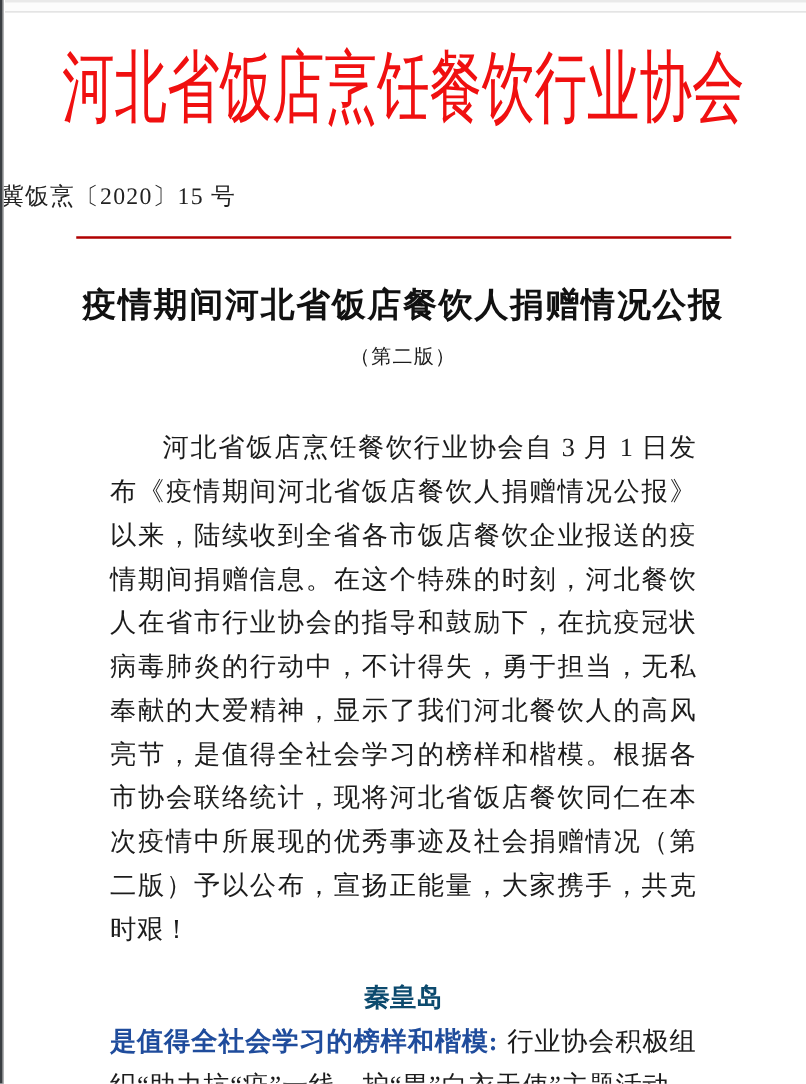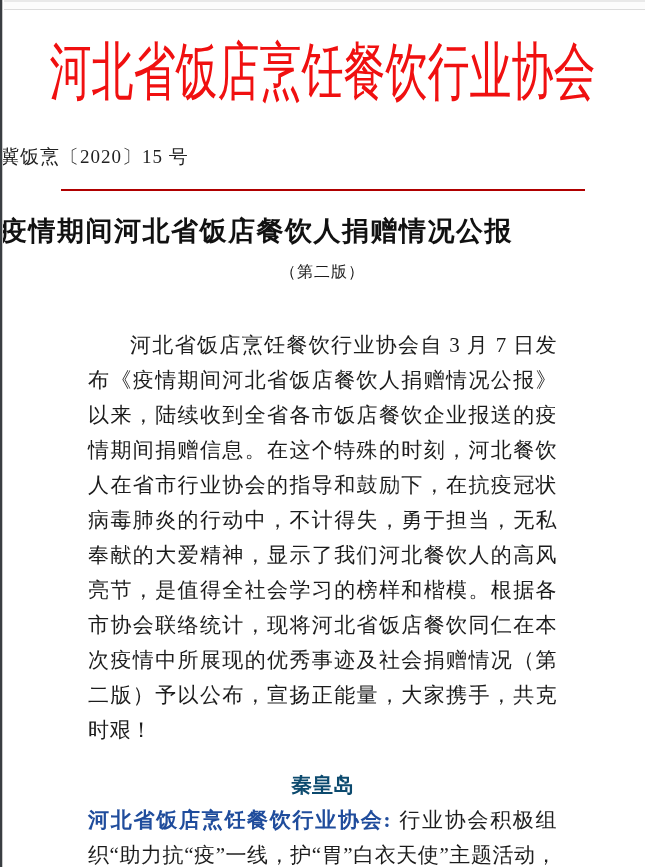--- a/index.html
+++ b/index.html
@@ -38,21 +38,22 @@
       font-size: 19px;
       letter-spacing: 1px;
       color: #222222;
     }
     .red-rule {
       width: 524px; height: 2px;
       margin: 19px auto 0 auto;
       background: #b00000;
     }
     .doc-title {
-      margin-top: 22px;
+      margin-top: 35px;
+      text-align: center;
       font-size: 27px;
       font-weight: bold;
       letter-spacing: 1.5px;
       color: #111111;
     }
     .doc-subtitle {
       margin-top: 13px;
       text-align: center;
       font-size: 16px;
       letter-spacing: 1px;
@@ -99,21 +100,21 @@
       <span class="org-title">河北省饭店烹饪餐饮行业协会</span>
     </div>
     <div class="doc-number">冀饭烹〔2020〕15 号</div>
     <div class="red-rule"></div>
   </header>
 
   <main>
     <h1 class="doc-title">疫情期间河北省饭店餐饮人捐赠情况公报</h1>
     <div class="doc-subtitle">（第二版）</div>
 
-    <p class="intro">河北省饭店烹饪餐饮行业协会自 3 月 7 日发布《疫情期间河北省饭店餐饮人捐赠情况公报》以来，陆续收到全省各市饭店餐饮企业报送的疫情期间捐赠信息。在这个特殊的时刻，河北餐饮人在省市行业协会的指导和鼓励下，在抗疫冠状病毒肺炎的行动中，不计得失，勇于担当，无私奉献的大爱精神，显示了我们河北餐饮人的高风亮节，是值得全社会学习的榜样和楷模。根据各市协会联络统计，现将河北省饭店餐饮同仁在本次疫情中所展现的优秀事迹及社会捐赠情况（第二版）予以公布，宣扬正能量，大家携手，共克时艰！</p>
+    <p class="intro">河北省饭店烹饪餐饮行业协会自 3 月 1 日发布《疫情期间河北省饭店餐饮人捐赠情况公报》以来，陆续收到全省各市饭店餐饮企业报送的疫情期间捐赠信息。在这个特殊的时刻，河北餐饮人在省市行业协会的指导和鼓励下，在抗疫冠状病毒肺炎的行动中，不计得失，勇于担当，无私奉献的大爱精神，显示了我们河北餐饮人的高风亮节，是值得全社会学习的榜样和楷模。根据各市协会联络统计，现将河北省饭店餐饮同仁在本次疫情中所展现的优秀事迹及社会捐赠情况（第二版）予以公布，宣扬正能量，大家携手，共克时艰！</p>
 
     <h2 class="city-heading">秦皇岛</h2>
 
     <p class="entry">
-      <span class="entry-org">河北省饭店烹饪餐饮行业协会:</span><span class="entry-text">行业协会积极组织“助力抗“疫”一线，护“胃”白衣天使”主题活动，制定详</span>
+      <span class="entry-org">是值得全社会学习的榜样和楷模:</span><span class="entry-text">行业协会积极组织“助力抗“疫”一线，护“胃”白衣天使”主题活动，制定详</span>
     </p>
   </main>
 </div>
 
 </body></html>

